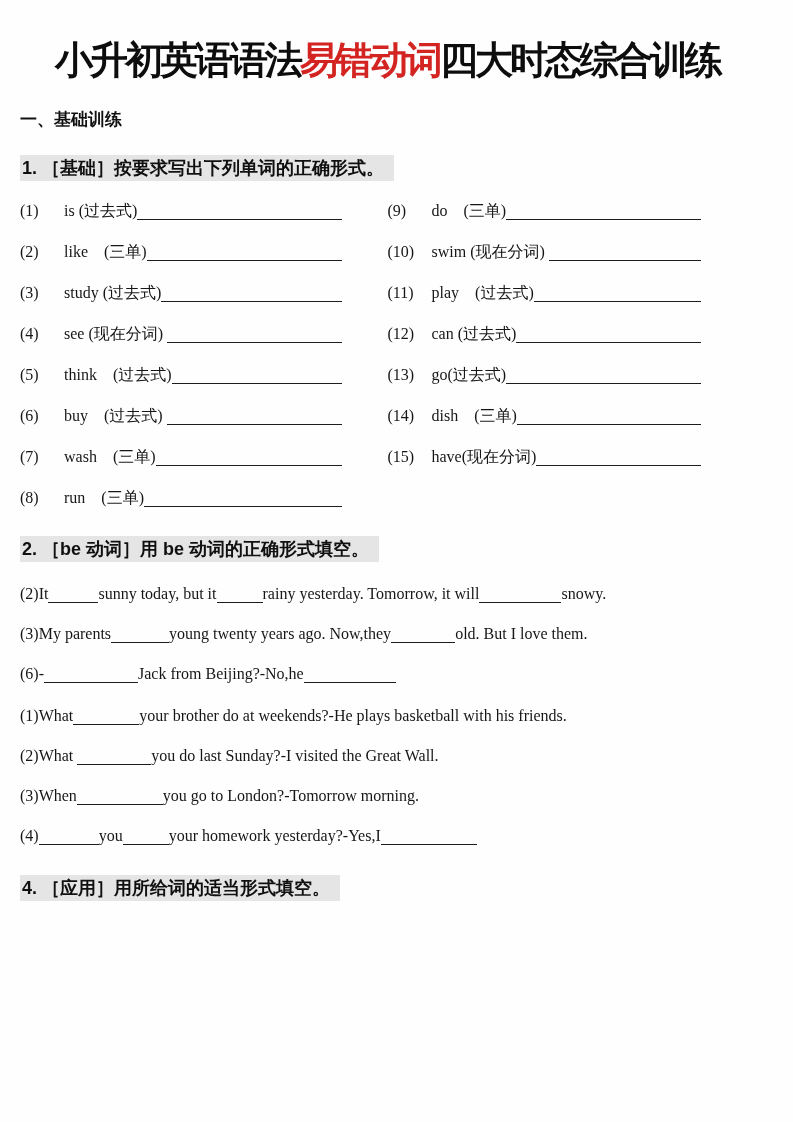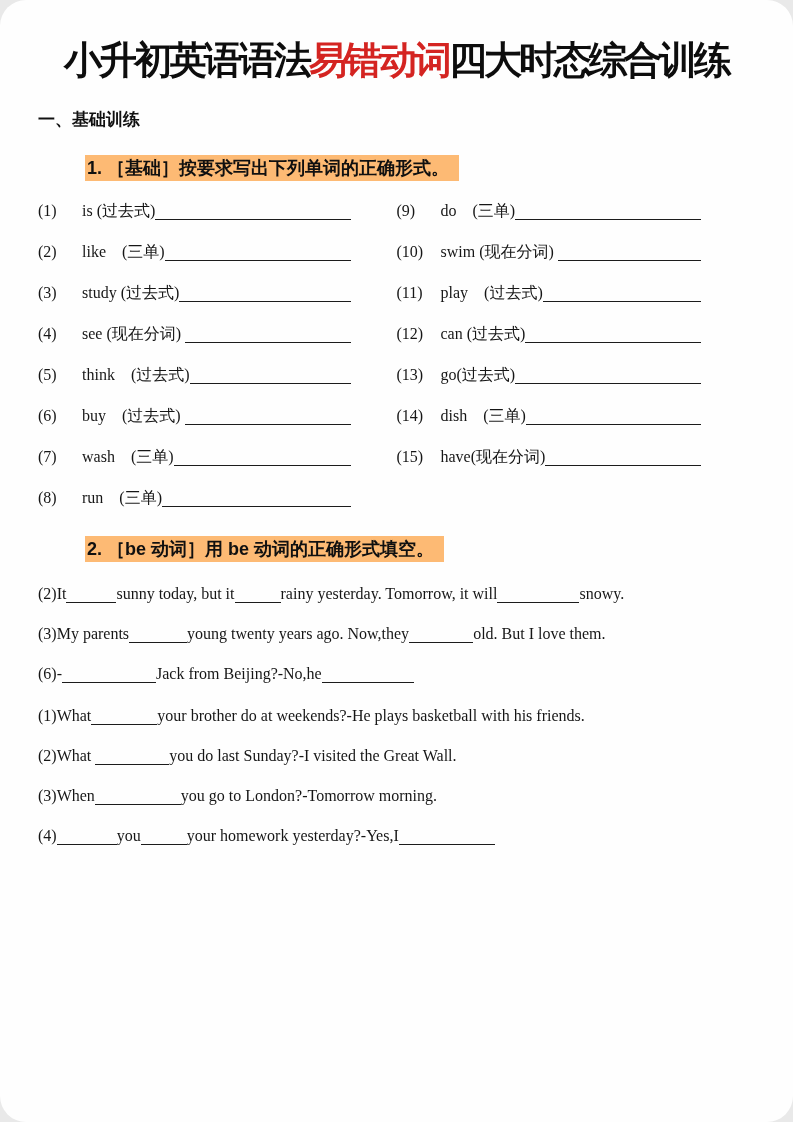--- a/index.html
+++ b/index.html
@@ -2,25 +2,24 @@
 <html><head>
 <meta charset="utf-8">
 <style>
   html,body{margin:0;padding:0;background:#e9e9e9;}
   .page{
     position:relative;
     width:793px;height:1122px;
     margin:0 auto;
     background:#fefefe;
     box-sizing:border-box;
-    padding:28px 38px 0 38px;
+    padding:28px 38px 0 20px;
     overflow:hidden;
     font-family:"Liberation Serif", serif;
     color:#161616;
-    border-radius:26px;
   }
   
   .title{
     margin:6px 0 0 0;
     text-align:center;
     font-family:"Liberation Sans", sans-serif;
     font-weight:bold;
     font-size:38px;
     letter-spacing:-3px;
     line-height:52px;
@@ -32,27 +31,26 @@
   .sec-head{
     margin-top:22px;
     font-family:Liberation Sans, sans-serif;
     font-weight:bold;
     font-size:17px;
     color:#111;
   }
   
   .q-head{ margin-top:24px; line-height:26px; }
   .q-head .hl{
-    background:#fdba74;
+    background:#e5e5e5;
     font-family:"Liberation Sans", sans-serif;
     font-weight:bold;
     font-size:18px;
     color:#101010;
     padding:3px 10px 3px 2px;
-    margin-left:47px;
   }
   
   .vocab{ display:flex; margin-top:18px; }
   .vcol{ flex:1; min-width:0; }
   .v-row{
     display:flex;
     align-items:baseline;
     line-height:22px;
     margin-bottom:19px;
     font-size:16px;
@@ -192,14 +190,17 @@
     </div>
 
 
   <div class="sentences" id="q3-items">
       <div class="s-row"><span class="s-text">(1)What</span><span class="s-blank" style="width: 66px;"></span><span class="s-text">your brother do at weekends?-He plays basketball with his friends.</span></div>
       <div class="s-row"><span class="s-text">(2)What </span><span class="s-blank" style="width: 74px;"></span><span class="s-text">you do last Sunday?-I visited the Great Wall.</span></div>
       <div class="s-row"><span class="s-text">(3)When</span><span class="s-blank" style="width: 86px;"></span><span class="s-text">you go to London?-Tomorrow morning.</span></div>
       <div class="s-row"><span class="s-text">(4)</span><span class="s-blank" style="width: 60px;"></span><span class="s-text">you</span><span class="s-blank" style="width: 46px;"></span><span class="s-text">your homework yesterday?-Yes,I</span><span class="s-blank" style="width: 96px;"></span></div>
     </div>
 
+  <div class="q-head h4gap">
+    <span class="hl">4. ［应用］用所给词的适当形式填空。</span>
+  </div>
 
 </div>
 
 </body></html>

